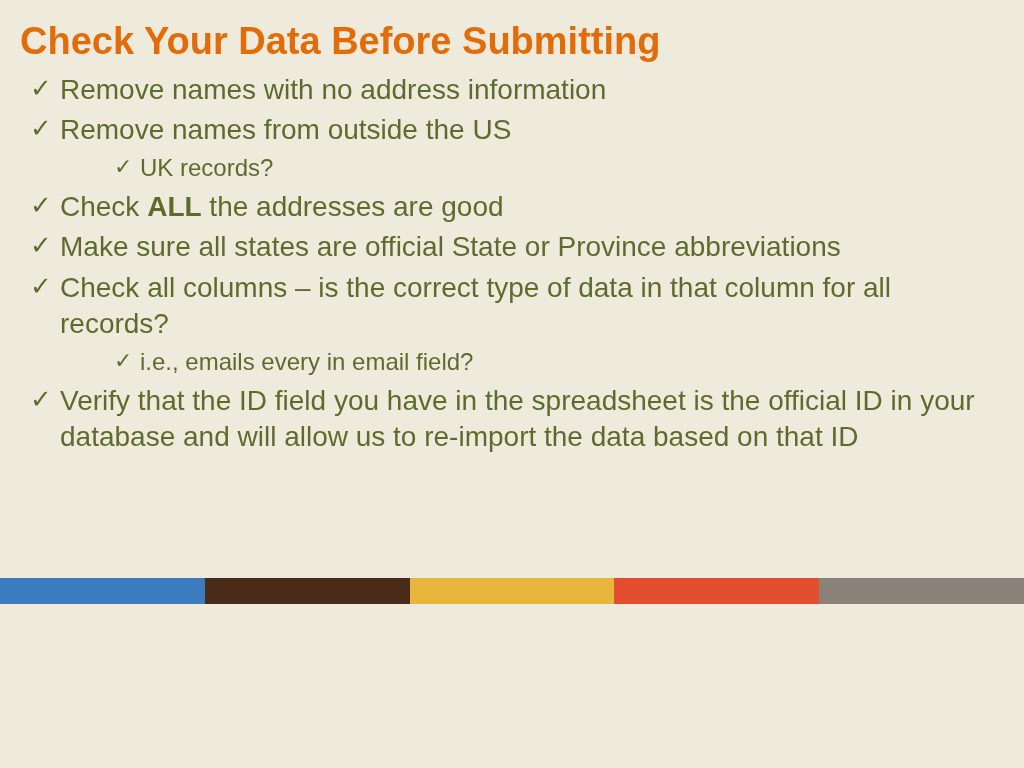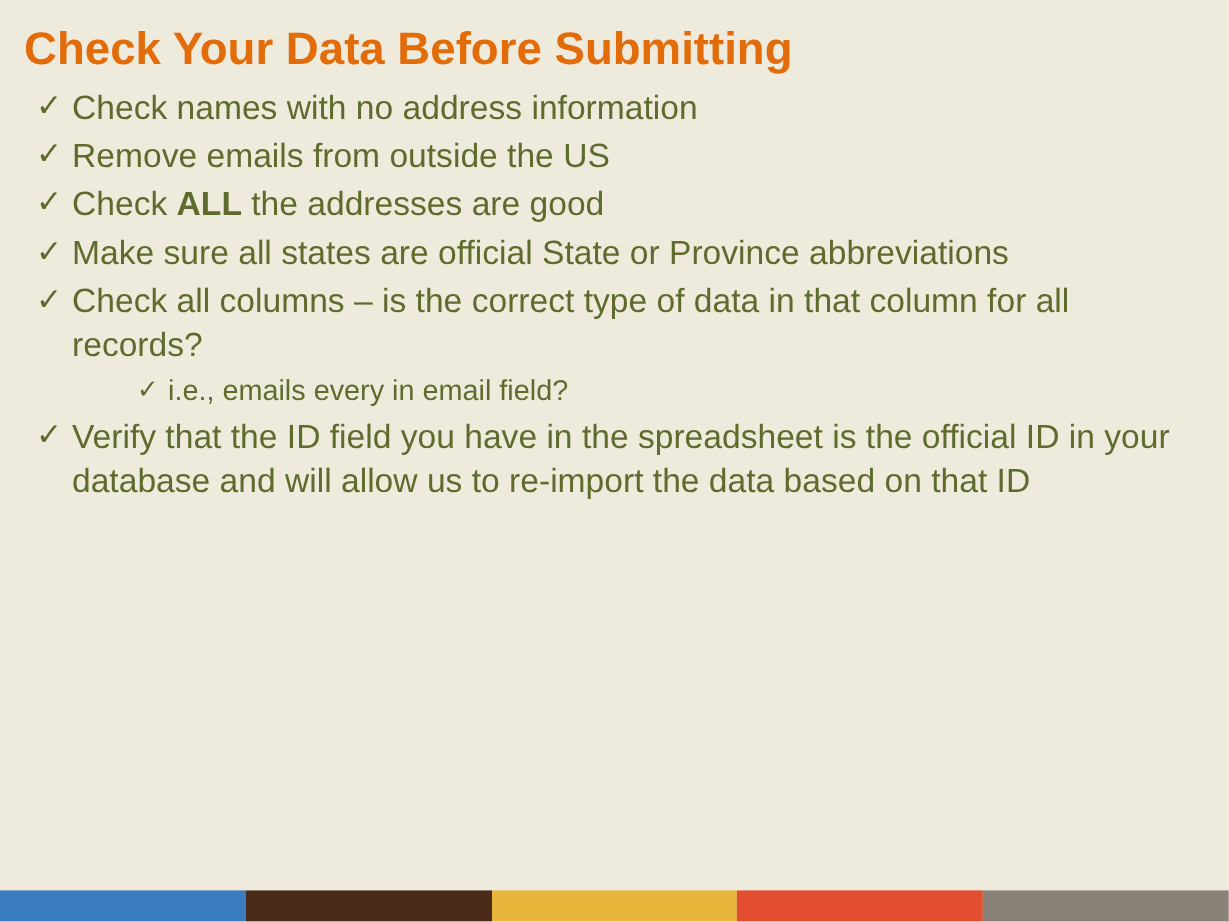--- a/index.html
+++ b/index.html
@@ -4,21 +4,21 @@
 <style>
   * { box-sizing: border-box; margin: 0; padding: 0; }
   html, body { width: 1024px; height: 768px; overflow: hidden; }
   body {
     background: #eeebdd;
     font-family: Arial, Helvetica, sans-serif;
     position: relative;
   }
   .slide {
     width: 1024px;
-    height: 768px;
+    height: 604px;
     position: relative;
     padding: 20px 20px 0 20px;
   }
   .title {
     color: #e36c0a;
     font-size: 38px;
     font-weight: bold;
     margin-bottom: 8px;
     line-height: 1.15;
   }
@@ -74,23 +74,26 @@
   }
   .stripe > div { flex: 1; height: 100%; }
 </style>
 </head>
 <body>
 
 <div class="slide">
   <h1 class="title">Check Your Data Before Submitting</h1>
 
   <ul class="top">
-    <li><span>Check names with no address information</span></li>
+    <li><span>Remove names with no address information</span></li>
     <li>
-      <span>Remove emails from outside the US</span>
+      <span>Remove names from outside the US</span>
+      <ul class="sub">
+        <li>UK records?</li>
+      </ul>
     </li>
     <li>
       <span>Check </span><span class="bold">ALL</span><span> the addresses are good</span>
     </li>
     <li><span>Make sure all states are official State or Province abbreviations</span></li>
     <li>
       <span>Check all columns – is the correct type of data in that column for all records?</span>
       <ul class="sub">
         <li>i.e., emails every in email field?</li>
       </ul>

